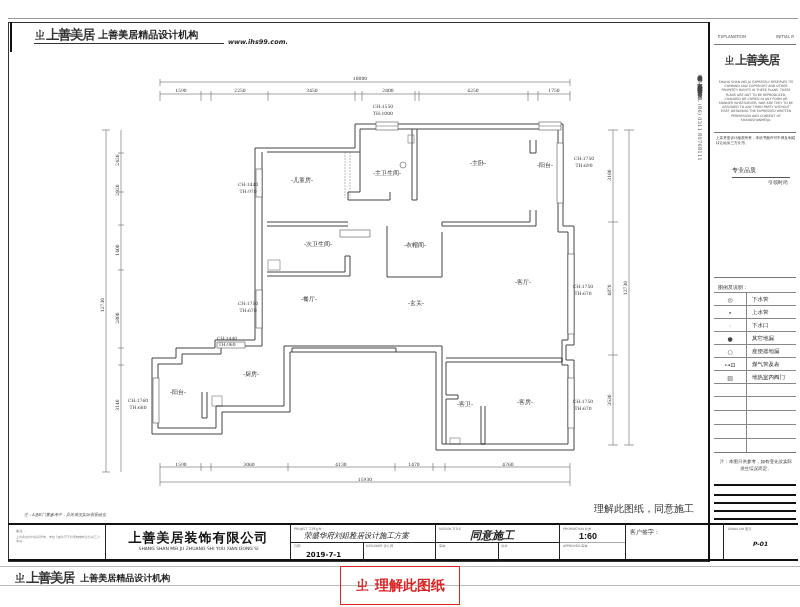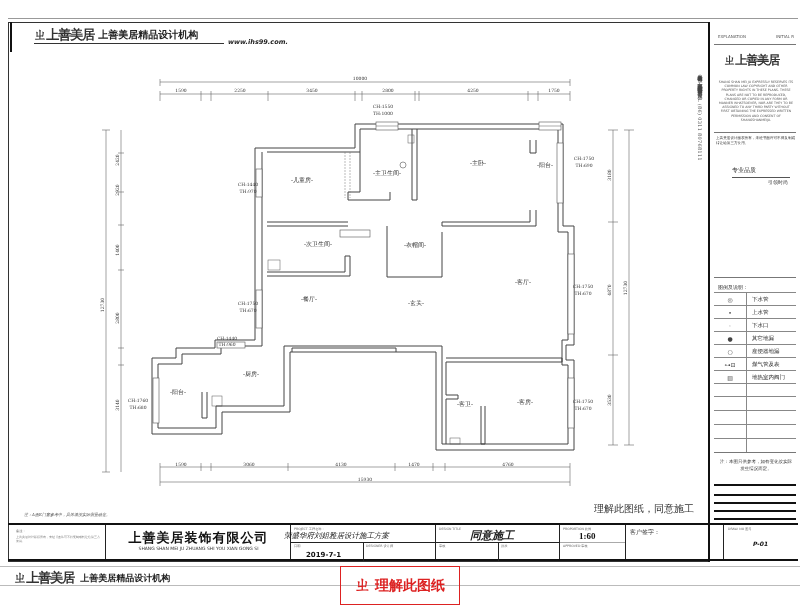--- a/index.html
+++ b/index.html
@@ -34,21 +34,21 @@
 
   
   .tblock{position:absolute;left:8px;top:523px;width:790px;height:38px;border-top:2px solid #111;border-bottom:2px solid #111;box-sizing:border-box;}
   .tcell{position:absolute;top:0;height:100%;border-right:1px solid #222;box-sizing:border-box;}
   .tiny{font-family:"DejaVu Sans",sans-serif;font-size:3.2px;color:#666;position:absolute;}
   .company{position:absolute;left:110px;top:4px;width:160px;text-align:center;font-family:"DejaVu Sans",sans-serif;font-size:13px;font-weight:bold;letter-spacing:1px;color:#111;}
   .company-en{position:absolute;left:110px;top:21px;width:160px;text-align:center;font-family:"DejaVu Sans",sans-serif;font-size:4.5px;color:#333;}
   .project{position:absolute;left:298px;top:8px;font-size:7.5px;font-style:italic;color:#222;}
   .date{position:absolute;left:312px;top:25px;font-family:"DejaVu Sans",sans-serif;font-size:7px;font-weight:bold;color:#111;}
   .dtitle{position:absolute;left:470px;top:4px;font-size:11px;font-style:italic;font-weight:bold;color:#222;}
-  .scale{position:absolute;left:578px;top:4px;font-family:Liberation Serif, serif;font-size:9px;font-weight:bold;color:#111;}
+  .scale{position:absolute;left:578px;top:4px;font-family:Liberation Sans, sans-serif;font-size:9px;font-weight:bold;color:#111;}
   .sign{position:absolute;left:626px;top:4px;font-size:6px;color:#333;}
   .pnum{position:absolute;left:745px;top:13px;font-family:"DejaVu Sans",sans-serif;font-size:6px;font-style:italic;font-weight:bold;color:#111;}
   .confirm{position:absolute;left:594px;top:502px;font-size:10px;color:#333;}
   .note-bl{position:absolute;left:24px;top:512px;font-size:4px;color:#555;font-style:italic;}
   .footer-brand{position:absolute;left:14px;top:569px;display:flex;align-items:center;gap:6px;font-family:"DejaVu Sans",sans-serif;}
   .stamp{position:absolute;left:340px;top:566px;width:120px;height:39px;border:1px solid #d22;box-sizing:border-box;display:flex;align-items:center;justify-content:center;gap:6px;color:#d22;font-family:"DejaVu Sans",sans-serif;font-weight:bold;}
   .stamp .mk{font-size:16px;letter-spacing:-2px;}
   .stamp .tx{font-size:14px;}
   .footline{position:absolute;left:0;width:800px;height:1px;background:#bbb;}
 
@@ -316,21 +316,21 @@
   <div class="company" style="left:98px;width:185px">上善美居装饰有限公司</div>
   <div class="company-en" style="left:98px;width:185px">SHANG SHAN MEI JU ZHUANG SHI YOU XIAN GONG SI</div>
 
   <div class="tcell" style="left:283px;width:145px">
     <span class="tiny" style="left:3px;top:2px">PROJECT  工程名称：</span>
     <div style="position:absolute;left:0;top:17px;width:100%;height:1px;background:#222"></div>
     <span class="tiny" style="left:3px;top:19px">日期</span>
     <div style="position:absolute;left:72px;top:17px;width:1px;height:19px;background:#222"></div>
     <span class="tiny" style="left:75px;top:19px">DESIGNER  设计师</span>
   </div>
-  <div class="project" style="left:276px;top:6px">荣盛华府刘姐雅居设计施工方案</div>
+  <div class="project" style="left:296px;top:6px">荣盛华府刘姐雅居设计施工方案</div>
   <div class="date" style="left:298px;top:26px">2019-7-1</div>
 
   <div class="tcell" style="left:428px;width:124px">
     <span class="tiny" style="left:3px;top:2px">DESIGN TITLE</span>
     <div style="position:absolute;left:0;top:17px;width:100%;height:1px;background:#222"></div>
     <span class="tiny" style="left:3px;top:19px">审核</span>
     <div style="position:absolute;left:62px;top:17px;width:1px;height:19px;background:#222"></div>
     <span class="tiny" style="left:65px;top:19px">批准</span>
   </div>
   <div class="dtitle" style="left:462px;top:3px">同意施工</div>

